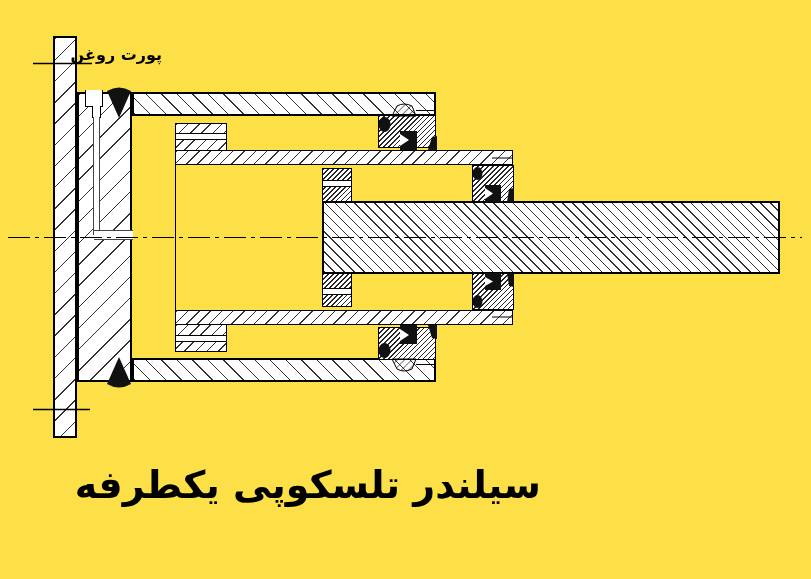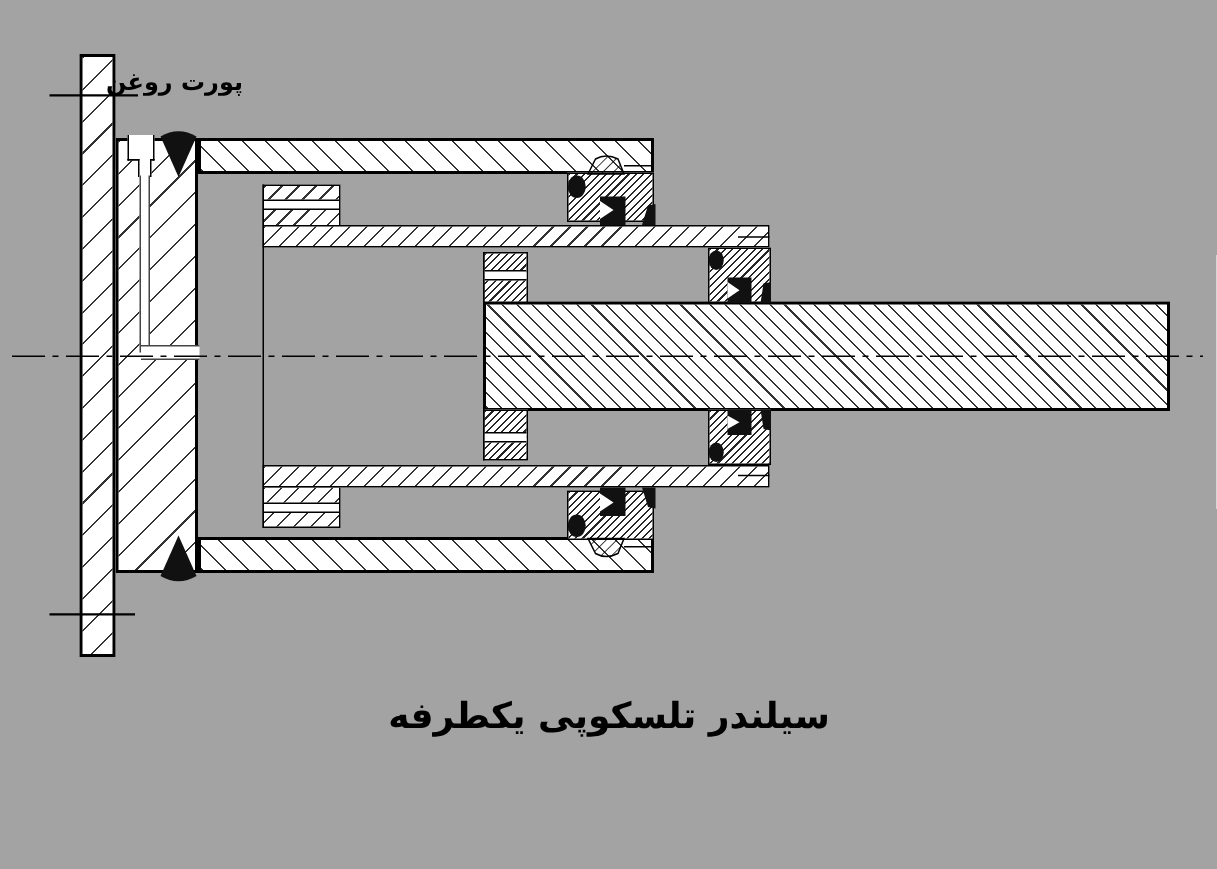--- a/index.html
+++ b/index.html
@@ -1,33 +1,33 @@
 <!DOCTYPE html>
 <html><head>
 <meta charset="utf-8">
 <style>
   html,body{margin:0;padding:0;background:#fff;}
   #canvas{
-    position:relative;width:811px;height:579px;background:#a3a3a3;overflow:hidden;
+    position:relative;width:811px;height:579px;background:#fde047;overflow:hidden;
     font-family:"DejaVu Sans",sans-serif;
   }
   .part{position:absolute;box-sizing:border-box;background-color:#fff;}
   .b2{border:2px solid #000;}
   .b1{border:1px solid #000;}
   
   .h-wide{background-image:repeating-linear-gradient(135deg,rgba(0,0,0,.8) 0px,rgba(0,0,0,.8) 1px,transparent 1px,transparent 15px);}
   .h-barrel{background-image:repeating-linear-gradient(45deg,rgba(0,0,0,.8) 0px,rgba(0,0,0,.8) 1px,transparent 1px,transparent 11px);}
   .h-tube{background-image:repeating-linear-gradient(135deg,rgba(0,0,0,.8) 0px,rgba(0,0,0,.8) 1px,transparent 1px,transparent 8px);}
   .h-rod{background-image:repeating-linear-gradient(45deg,rgba(0,0,0,.8) 0px,rgba(0,0,0,.8) 1px,transparent 1px,transparent 7px);}
   .h-dense{background-image:repeating-linear-gradient(135deg,rgba(0,0,0,.85) 0px,rgba(0,0,0,.85) 1px,transparent 1px,transparent 3.5px);}
   .white{background:#fff;}
   .groove{background:#fff;border-top:1px solid #000;border-bottom:1px solid #000;}
   .label{position:absolute;color:#000;font-weight:bold;}
   #oil-port-label{left:86px;top:45px;width:76px;font-size:16px;text-align:center;white-space:nowrap;}
-  #caption{left:256px;top:463px;width:300px;font-size:24px;text-align:center;white-space:nowrap;}
+  #caption{left:241px;top:463px;width:300px;font-size:38px;text-align:center;white-space:nowrap;}
   svg{position:absolute;left:0;top:0;}
 </style>
 </head>
 <body>
 
 <div id="canvas">
 
   <div class="part b2 h-wide" style="left:53px;top:36px;width:24px;height:402px;"></div>
   <div class="part b2 h-wide" style="left:77px;top:92px;width:55px;height:290px;"></div>
   <div class="part b2 h-barrel" style="left:132px;top:92px;width:304px;height:24px;"></div>

